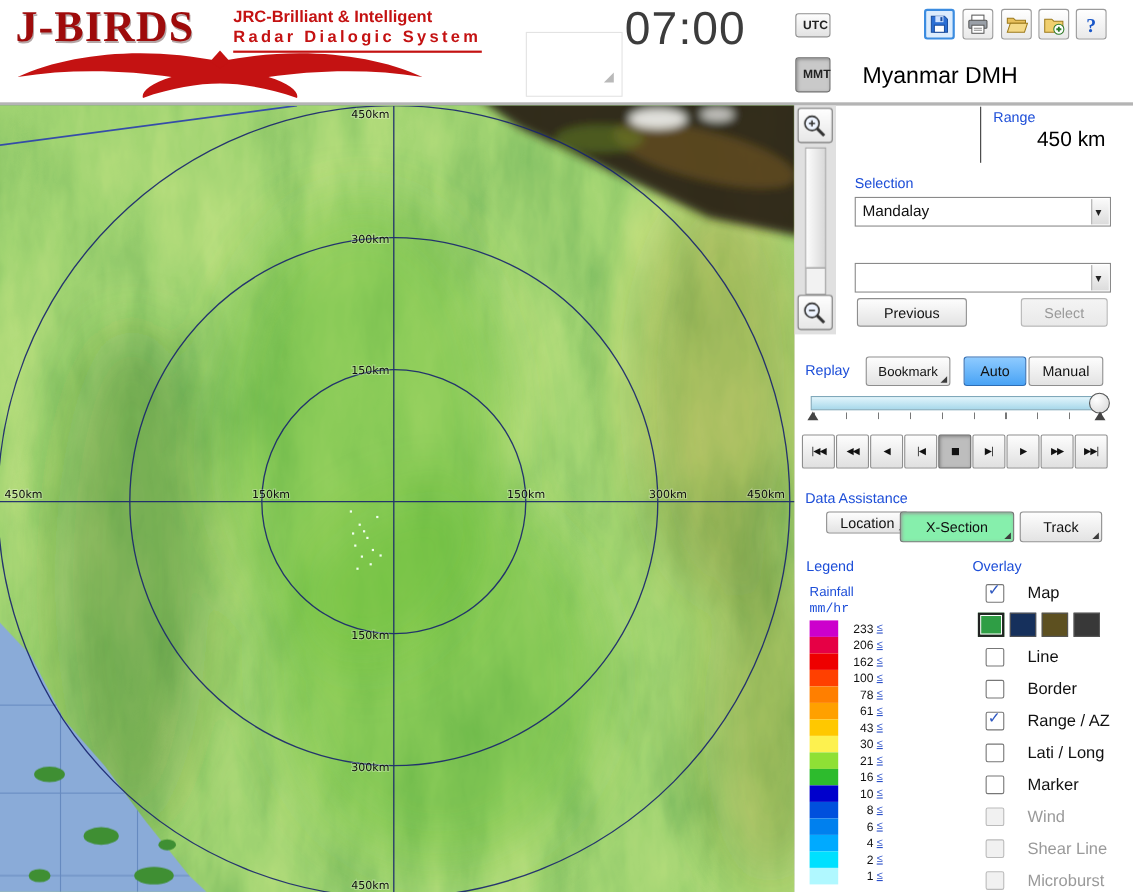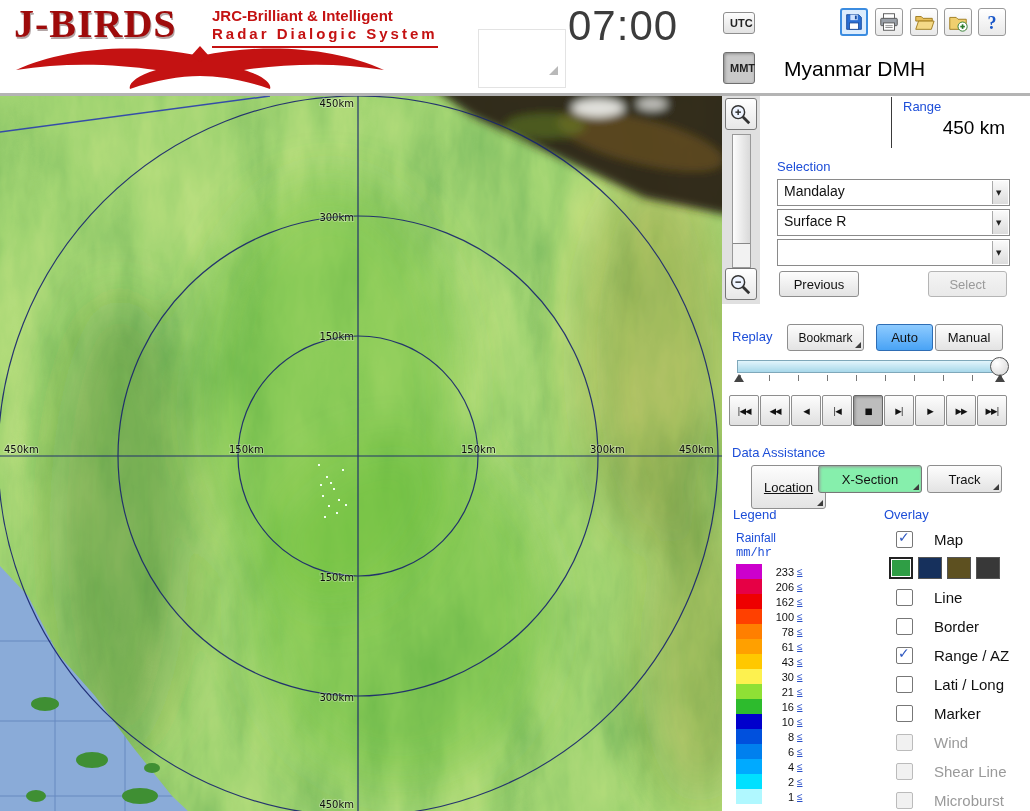--- a/index.html
+++ b/index.html
@@ -283,29 +283,25 @@
 
   <div class="vline"></div>
   <div class="slabel" style="left:903px;top:99px;">Range</div>
   <div id="range-value">450 km</div>
 
   <div class="slabel" style="left:777px;top:159px;">Selection</div>
   <div class="combo" style="top:179px;">
     <span class="txt">Mandalay</span>
     <span class="dd"></span>
   </div>
-  <div class="combo" style="top:209px;">
-    <span class="txt">Surface R</span>
-    <span class="dd"></span>
-  </div>
   <div class="combo" style="top:239px;">
     <span class="txt"></span>
     <span class="dd"></span>
   </div>
-  <button class="btn" style="left:779px;top:271px;width:80px;height:26px;">Previous</button>
+  <button class="btn" style="left:779px;top:271px;width:100px;height:26px;">Previous</button>
   <button class="btn disabled" style="left:928px;top:271px;width:79px;height:26px;">Select</button>
 
   <div class="slabel" style="left:732px;top:329px;">Replay</div>
   <button class="btn corner" style="left:787px;top:324px;width:77px;height:27px;font-size:12px;">Bookmark</button>
   <button class="btn blue" style="left:876px;top:324px;width:57px;height:27px;">Auto</button>
   <button class="btn" style="left:935px;top:324px;width:68px;height:27px;">Manual</button>
 
   <div class="rtrack"></div>
   <div class="rhandle"></div>
   <div class="rticks"></div>
@@ -318,21 +314,21 @@
       <button class="tbtn">◀</button>
       <button class="tbtn">|◀</button>
       <button class="tbtn down">■</button>
       <button class="tbtn">▶|</button>
       <button class="tbtn">▶</button>
       <button class="tbtn">▶▶</button>
       <button class="tbtn">▶▶|</button>
     </div>
 
   <div class="slabel" style="left:732px;top:445px;">Data Assistance</div>
-  <button class="btn corner" style="left:751px;top:465px;width:75px;height:44px;text-decoration:underline;">Location</button>
+  <button class="btn corner" style="left:751px;top:465px;width:75px;height:20px;">Location</button>
   <button class="btn corner down" style="left:818px;top:465px;width:104px;height:28px;">X-Section</button>
   <button class="btn corner" style="left:927px;top:465px;width:75px;height:28px;">Track</button>
 
   <div class="slabel" style="left:733px;top:507px;">Legend</div>
   <div class="slabel" style="left:884px;top:507px;">Overlay</div>
 
   <div class="slabel" style="left:736px;top:531px;font-size:12px;">Rainfall</div>
   <div class="slabel" style="left:736px;top:546px;font-size:12px;font-family:Liberation Mono, monospace;">mm/hr</div>
   <div id="legend-rows">
       <div class="lrow">

